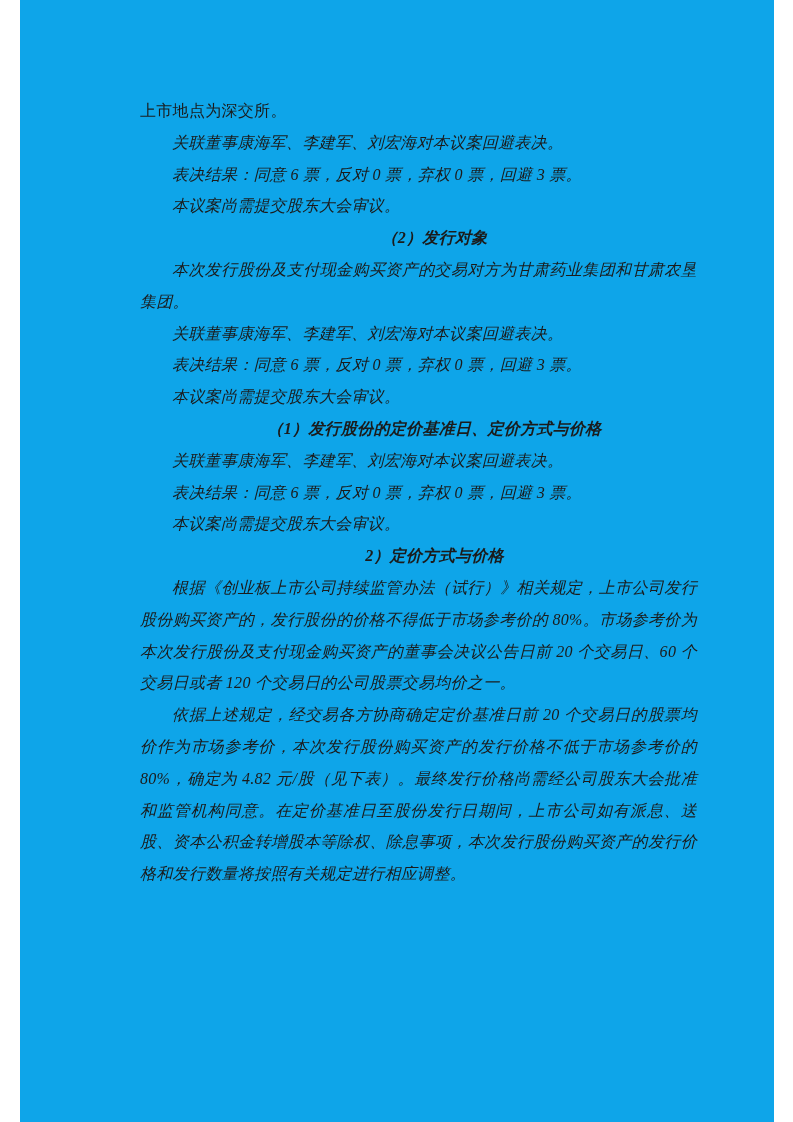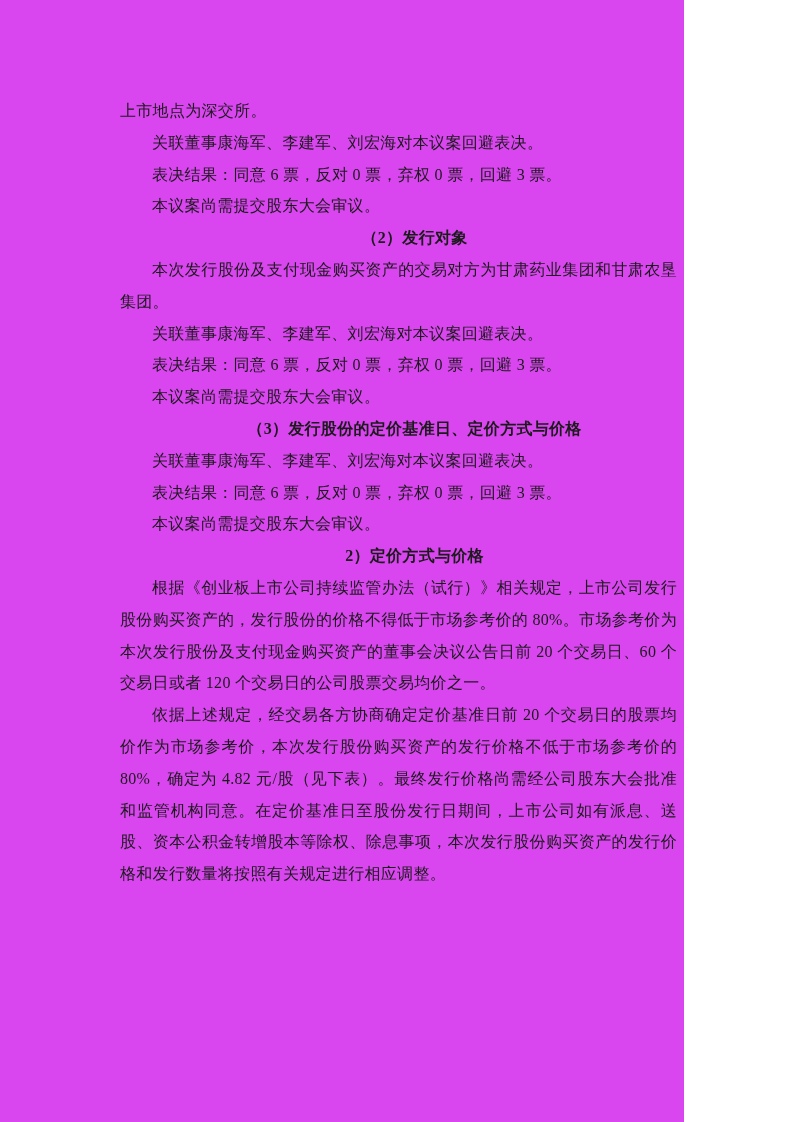--- a/index.html
+++ b/index.html
@@ -8,41 +8,43 @@
     background: #ffffff;
   }
   body {
     width: 793px;
     height: 1122px;
     overflow: hidden;
     font-family: "Liberation Serif", "DejaVu Serif", serif;
   }
   .page {
     position: relative;
-    width: 684px;
+    width: 754px;
     height: 1122px;
-    background: #d946ef;
+    background: #0ea5e9;
+    margin-left: 20px;
   }
   .doc-content {
     position: absolute;
     left: 120px;
     top: 95px;
     width: 557px;
     font-size: 16px;
     line-height: 31.8px;
     color: #1b1b1b;
     text-align: justify;
     letter-spacing: 0.3px;
   }
   p.block {
     margin: 0;
     padding: 0;
   }
   p.indent {
     text-indent: 2em;
+    font-style: italic;
   }
   p.heading {
     font-weight: 700;
     text-align: center;
     font-family: "Liberation Serif", "DejaVu Serif", serif;
   }
 </style>
 </head>
 <body>
 
@@ -50,21 +52,21 @@
   <div class="doc-content">
       <p class="block paragraph">上市地点为深交所。</p>
       <p class="block paragraph indent">关联董事康海军、李建军、刘宏海对本议案回避表决。</p>
       <p class="block paragraph indent">表决结果：同意 6 票，反对 0 票，弃权 0 票，回避 3 票。</p>
       <p class="block paragraph indent">本议案尚需提交股东大会审议。</p>
       <p class="block heading indent">（2）发行对象</p>
       <p class="block paragraph indent">本次发行股份及支付现金购买资产的交易对方为甘肃药业集团和甘肃农垦集团。</p>
       <p class="block paragraph indent">关联董事康海军、李建军、刘宏海对本议案回避表决。</p>
       <p class="block paragraph indent">表决结果：同意 6 票，反对 0 票，弃权 0 票，回避 3 票。</p>
       <p class="block paragraph indent">本议案尚需提交股东大会审议。</p>
-      <p class="block heading indent">（3）发行股份的定价基准日、定价方式与价格</p>
+      <p class="block heading indent">（1）发行股份的定价基准日、定价方式与价格</p>
       <p class="block paragraph indent">关联董事康海军、李建军、刘宏海对本议案回避表决。</p>
       <p class="block paragraph indent">表决结果：同意 6 票，反对 0 票，弃权 0 票，回避 3 票。</p>
       <p class="block paragraph indent">本议案尚需提交股东大会审议。</p>
       <p class="block heading indent">2）定价方式与价格</p>
       <p class="block paragraph indent">根据《创业板上市公司持续监管办法（试行）》相关规定，上市公司发行股份购买资产的，发行股份的价格不得低于市场参考价的 80%。市场参考价为本次发行股份及支付现金购买资产的董事会决议公告日前 20 个交易日、60 个交易日或者 120 个交易日的公司股票交易均价之一。</p>
       <p class="block paragraph indent">依据上述规定，经交易各方协商确定定价基准日前 20 个交易日的股票均价作为市场参考价，本次发行股份购买资产的发行价格不低于市场参考价的 80%，确定为 4.82 元/股（见下表）。最终发行价格尚需经公司股东大会批准和监管机构同意。在定价基准日至股份发行日期间，上市公司如有派息、送股、资本公积金转增股本等除权、除息事项，本次发行股份购买资产的发行价格和发行数量将按照有关规定进行相应调整。</p>
     </div>
 </div>
 
 </body></html>

